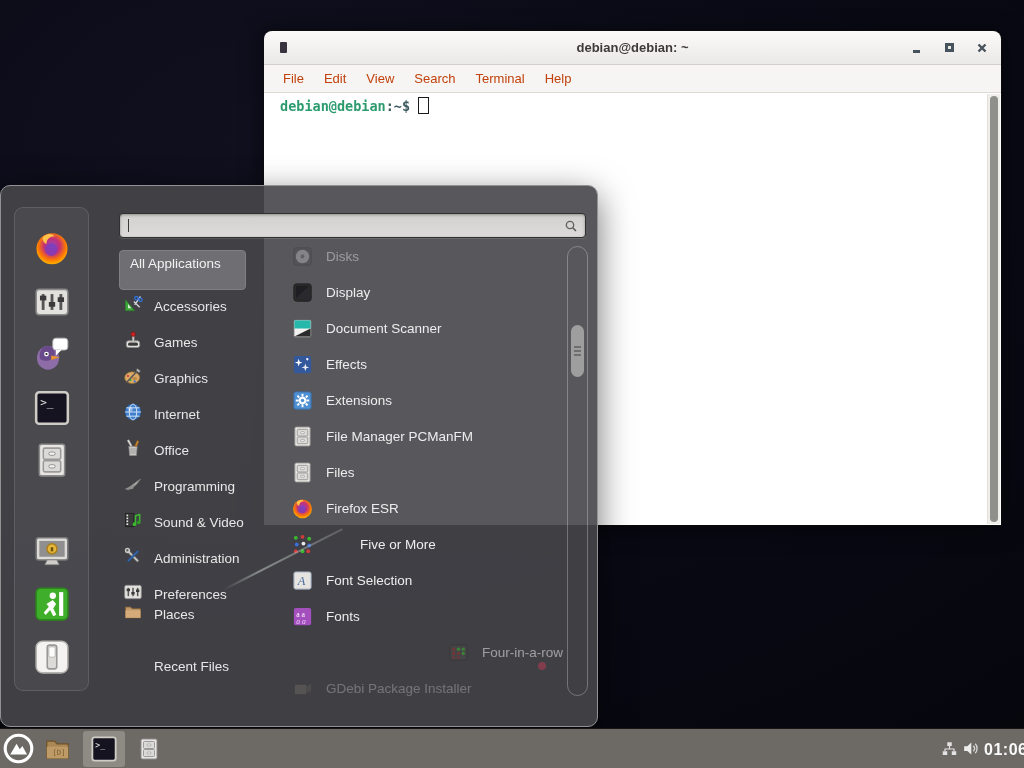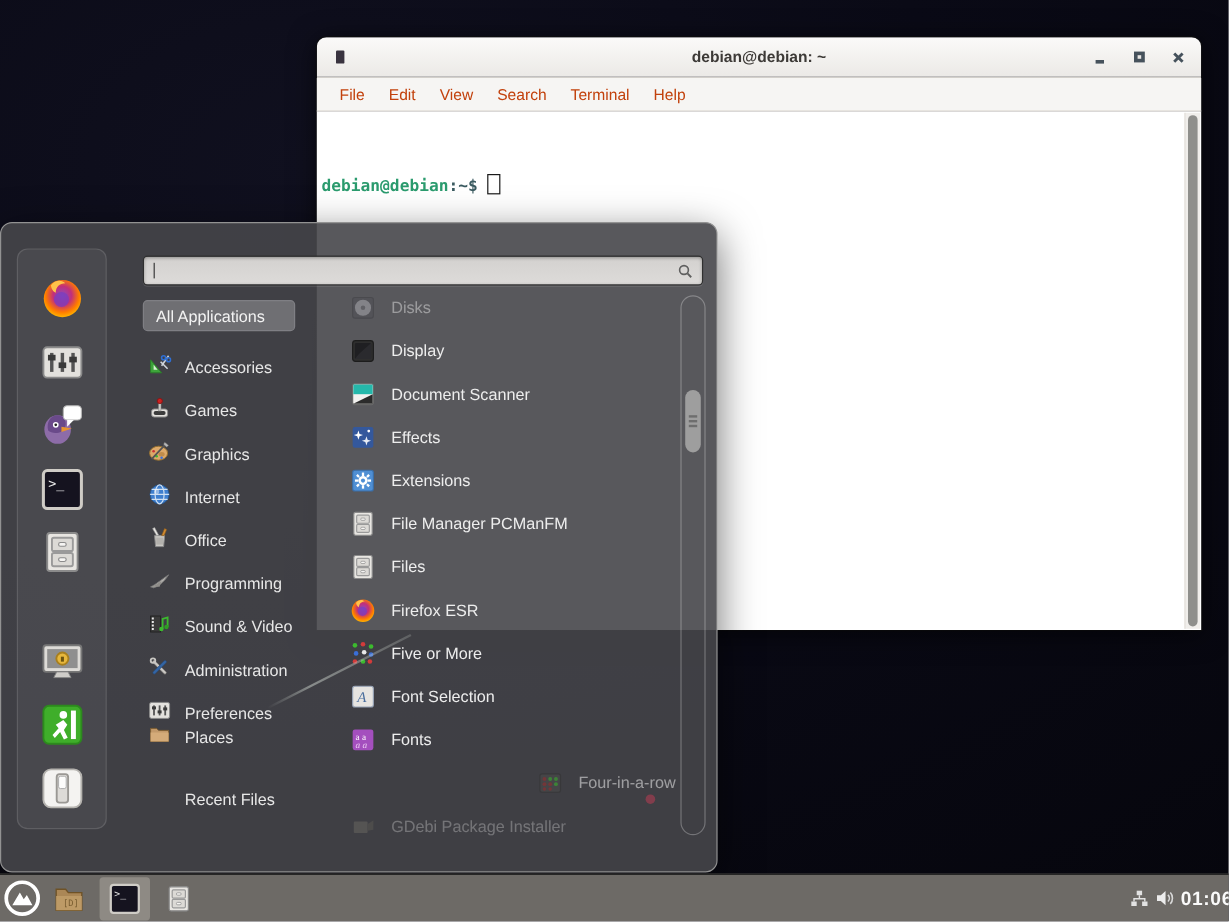--- a/index.html
+++ b/index.html
@@ -14,21 +14,21 @@
     border-bottom:1px solid #d2cfca;position:relative;padding-left:10px;}
   .t-title{position:absolute;left:0;right:0;top:9px;text-align:center;font-size:13px;font-weight:bold;color:#3d3a37;}
   .t-appicon{position:absolute;left:16px;top:11px;width:7px;height:11px;background:#39333f;border-radius:1px;}
   .t-btns{position:absolute;right:12px;top:0;height:33px;display:flex;align-items:center;gap:19px;}
   .t-btn{width:14px;height:14px;display:flex;align-items:center;justify-content:center;}
   .g-min{width:7px;height:3px;background:#46525c;margin-top:7px;}
   .g-max{width:9px;height:9px;border:3px solid #46525c;box-sizing:border-box;background:#e9e7e4;}
   .t-menubar{height:27px;background:#f6f5f3;border-bottom:1px solid #ddd9d2;display:flex;align-items:center;padding-left:9px;}
   .t-menubar .mi{padding:0 10px;font-size:13px;color:#c2410c;}
   .t-body{position:absolute;top:62px;bottom:0;left:0;right:0;background:#ffffff;}
-  .t-prompt{position:absolute;left:4px;top:4px;font:bold 13.5px "DejaVu Sans Mono",monospace;white-space:pre;margin-top:48px;}
+  .t-prompt{position:absolute;left:16px;top:4px;font:bold 13.5px "DejaVu Sans Mono",monospace;white-space:pre;}
   .p-user{color:var(--prompt-green,#2b9b6e);}
   .p-suffix{color:#3a5a60;}
   .p-cursor{display:inline-block;width:9px;height:15px;border:1.5px solid #1a1a1a;margin-left:8px;vertical-align:-3px;background:#fff;}
   .t-scroll{position:absolute;top:1px;right:1px;bottom:1px;width:12px;background:#f0eeeb;border-left:1px solid #e3e0db;}
   .t-thumb{position:absolute;top:2px;right:2px;width:8px;bottom:2px;background:#8f8f8c;border-radius:4px;}
 
   
   .menu-popup{position:absolute;left:0;top:185px;width:598px;height:542px;z-index:20;box-sizing:border-box;
     background:rgba(70,70,74,0.9);border:1px solid #929292;border-radius:10px;
     box-shadow:0 10px 34px rgba(0,0,0,.55);}
@@ -39,21 +39,21 @@
 
   .search-field{position:absolute;left:118px;top:27px;width:467px;height:25px;box-sizing:border-box;
     background:linear-gradient(#d3d1cf,#dddbd9);border:1px solid #303030;border-radius:4px;
     box-shadow:inset 0 1px 3px rgba(0,0,0,.32),0 1px 0 rgba(255,255,255,.12);}
   .search-input{position:absolute;inset:0;width:100%;height:100%;background:transparent;border:none;outline:none;
     font-size:13px;color:#222;padding:0 26px 0 9px;box-sizing:border-box;}
   .caret{position:absolute;left:8px;top:5px;width:1px;height:13px;background:#3a3a3a;}
   .mag{position:absolute;right:6px;top:4px;width:16px;height:16px;}
   .mag svg{width:16px;height:16px;display:block;}
 
-  .all-apps{position:absolute;left:118px;top:64px;width:127px;height:26px;box-sizing:border-box;
+  .all-apps{position:absolute;left:118px;top:64px;width:127px;height:40px;box-sizing:border-box;
     background:#6f6f73;border:1px solid #7f7f84;border-radius:4px;
     color:#f2f2f2;font-size:13.5px;line-height:26px;padding-left:10px;}
 
   .cat-row{position:absolute;left:122px;width:158px;height:36px;display:flex;align-items:flex-end;
     color:#e7e7e7;font-size:13.5px;}
   .cat-row .icn{width:20px;height:20px;margin-right:11px;flex:none;}
   .app-row{position:absolute;left:290px;width:272px;height:36px;display:flex;align-items:center;
     color:#ededed;font-size:13.5px;}
   .app-row .icn{width:23px;height:23px;margin-right:12px;flex:none;}
   .icn svg{width:100%;height:100%;display:block;}
@@ -450,21 +450,21 @@
                   <stop offset="100%" stop-color="#ffc400"></stop>
                 </radialGradient>
               </defs>
               <circle cx="12" cy="12.5" r="9.8" fill="url(#fxg)"></circle>
               <path d="M6 5.5 C8 2.5 12 2.5 13.5 4.5 C10.5 4.5 8.5 6.5 8.5 9.5 C6.5 8.5 6 6.5 6 5.5 Z" fill="#ffc24a"></path>
               <circle cx="11.5" cy="13" r="4" fill="#7a3dbf" opacity=".75"></circle>
             </svg>
           </span>
           <span>Firefox ESR</span>
         </div>
-        <div class="app-row" style="top: 340px; opacity: 1;">
+        <div class="app-row" style="top: 340px; opacity: 1; gap: 34px;">
           <span class="icn">
             <svg viewBox="0 0 24 24">
               <circle cx="5" cy="5" r="2" fill="#3cba2e"></circle>
               <circle cx="12" cy="4" r="2" fill="#d23b3b"></circle>
               <circle cx="19" cy="6" r="2" fill="#3cba2e"></circle>
               <circle cx="6" cy="12" r="2" fill="#3a6fd8"></circle>
               <circle cx="13" cy="11" r="2" fill="#e8e8e8"></circle>
               <circle cx="19" cy="13" r="2" fill="#3a6fd8"></circle>
               <circle cx="5" cy="19" r="2" fill="#d23b3b"></circle>
               <circle cx="12" cy="19" r="2" fill="#3cba2e"></circle>

